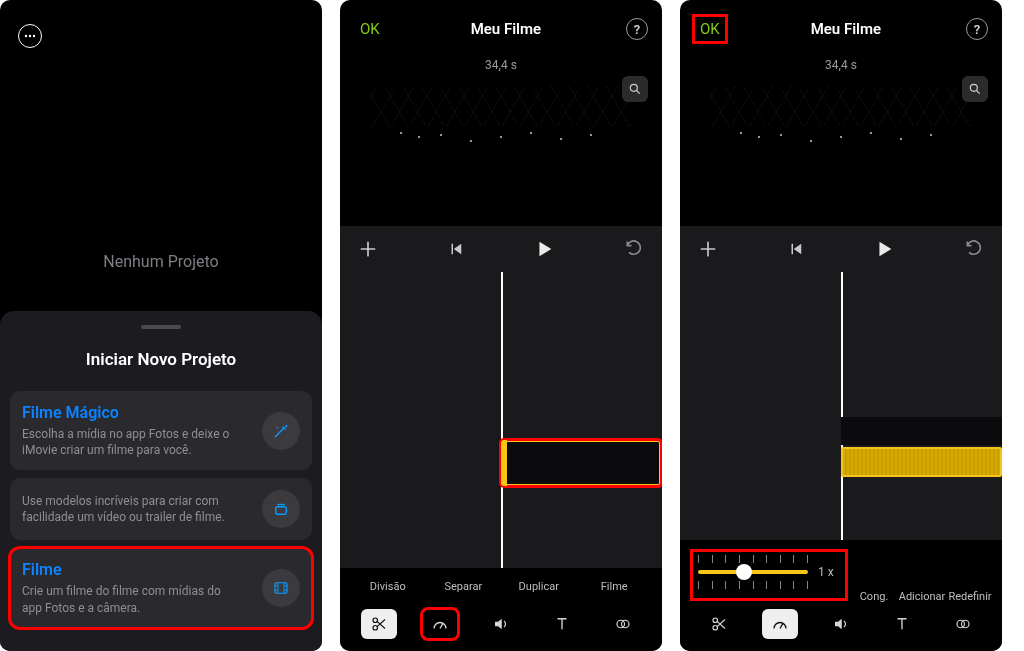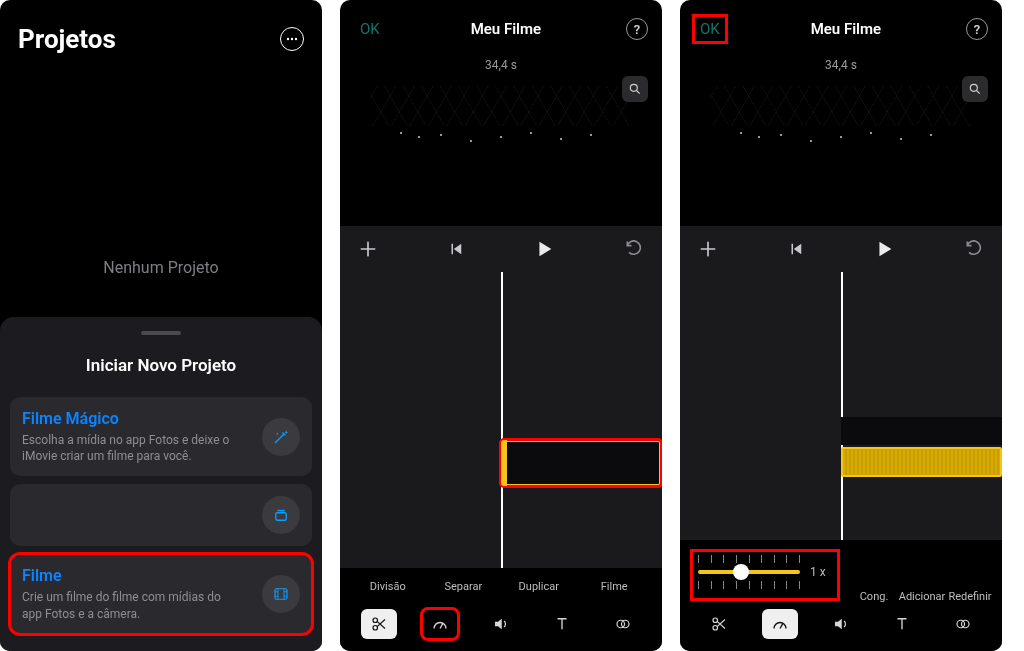--- a/index.html
+++ b/index.html
@@ -89,21 +89,21 @@
   .hl-red { outline: 3px solid #ff0000; outline-offset: -1px; }
 
   
   .ed-header {
     display: flex;
     justify-content: space-between;
     align-items: center;
     padding: 16px 14px 10px 14px;
     font-size: 15px;
   }
-  .ed-ok { color: #0f766e; font-size: 15px; padding: 4px 6px; }
+  .ed-ok { color: #84cc16; font-size: 15px; padding: 4px 6px; }
   .ed-title { font-weight: 600; }
   .help-btn {
     width: 22px; height: 22px; border: 1.5px solid #9a9a9a; border-radius: 50%;
     display: flex; align-items: center; justify-content: center;
     color: #d0d0d0; font-size: 13px; font-weight: 600;
   }
   .ed-time { text-align: center; color: #9a9a9a; font-size: 12px; margin-top: 6px; }
   .ed-preview {
     position: relative;
     height: 150px;
@@ -224,21 +224,20 @@
     background:
       repeating-linear-gradient(60deg, rgba(140,140,140,.08) 0 1px, transparent 1px 16px),
       repeating-linear-gradient(-60deg, rgba(140,140,140,.08) 0 1px, transparent 1px 16px);
   }
 </style>
 </head>
 <body>
 
 <div class="phone">
   <div class="p1-header">
-    <div class="p1-title">Projetos</div>
     <div class="more-btn">
       <svg width="12" height="4" viewBox="0 0 12 4">
           <circle cx="2" cy="2" r="1.2" fill="#fff"></circle>
           <circle cx="6" cy="2" r="1.2" fill="#fff"></circle>
           <circle cx="10" cy="2" r="1.2" fill="#fff"></circle>
         </svg>
     </div>
   </div>
 
   <div class="p1-empty">Nenhum Projeto</div>
@@ -255,20 +254,21 @@
       <div class="opt-icon">
         <svg width="18" height="18" viewBox="0 0 24 24">
             <path d="M4 20 L16 8 M14 6 L18 10" stroke="#0a9dff" stroke-width="1.8" fill="none"></path>
             <path d="M19 3l.7 2 2 .7-2 .7-.7 2-.7-2-2-.7 2-.7z M7 6l.5 1.4 1.4.5-1.4.5L7 9.8l-.5-1.4L5.1 7.9l1.4-.5z" fill="#0a9dff"></path>
           </svg>
       </div>
     </div>
 
     <div class="option-card">
       <div class="option-text">
+        <div class="opt-desc">Use modelos incríveis para criar com facilidade um vídeo ou trailer de filme.</div>
       </div>
       <div class="opt-icon">
         <svg width="18" height="18" viewBox="0 0 24 24">
             <rect x="5" y="9" width="14" height="10" rx="2" stroke="#0a9dff" stroke-width="1.8" fill="none"></rect>
             <path d="M7 6h10" stroke="#0a9dff" stroke-width="1.8"></path>
           </svg>
       </div>
     </div>
 
     <div class="option-card hl-red">
@@ -444,21 +444,21 @@
       </div>
   </div>
 
   <div class="ed-timeline">
     <div class="playhead"></div>
     <div class="midclip" style="left:50%; right:0;"></div>
     <div class="audio-strip" style="left:50%; right:0;"></div>
   </div>
 
   <div class="ed-toolbar">
-    <div style="display:flex; align-items:center; gap:8px;">
+    <div style="display:flex; align-items:center; gap:0;">
       <div class="slider-wrap hl-red" style="flex:1; margin-left:4px;">
         <div class="slider">
           <div class="ruler-top">
               <span></span>
               <span></span>
               <span></span>
               <span></span>
               <span></span>
               <span></span>
               <span></span>

